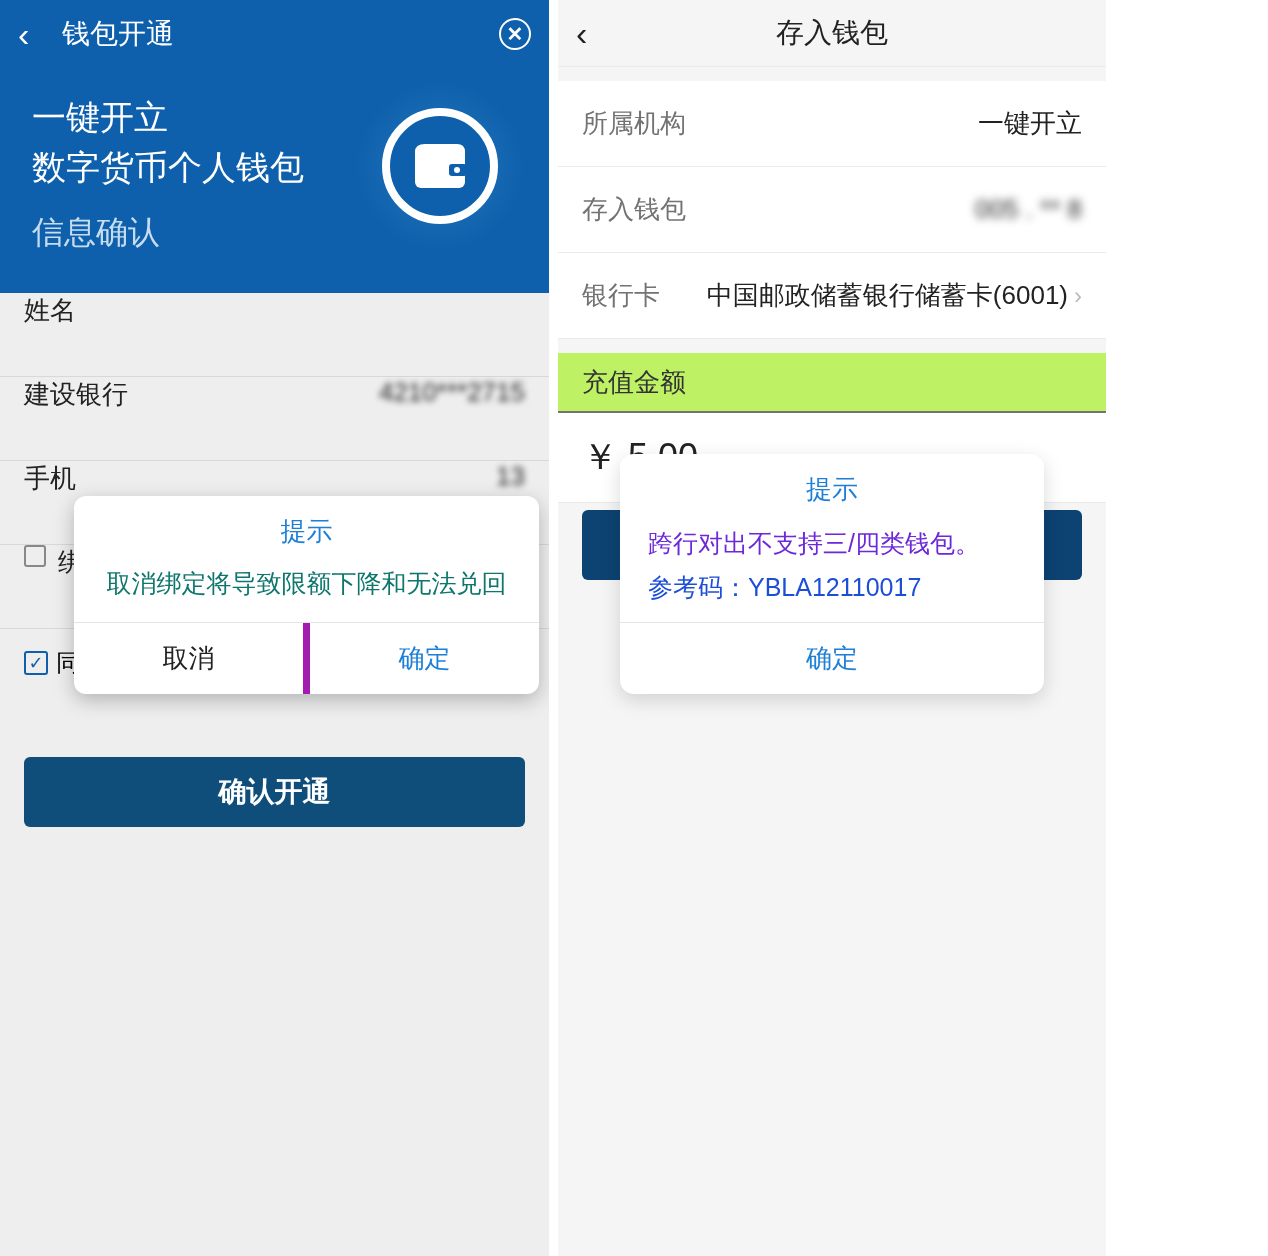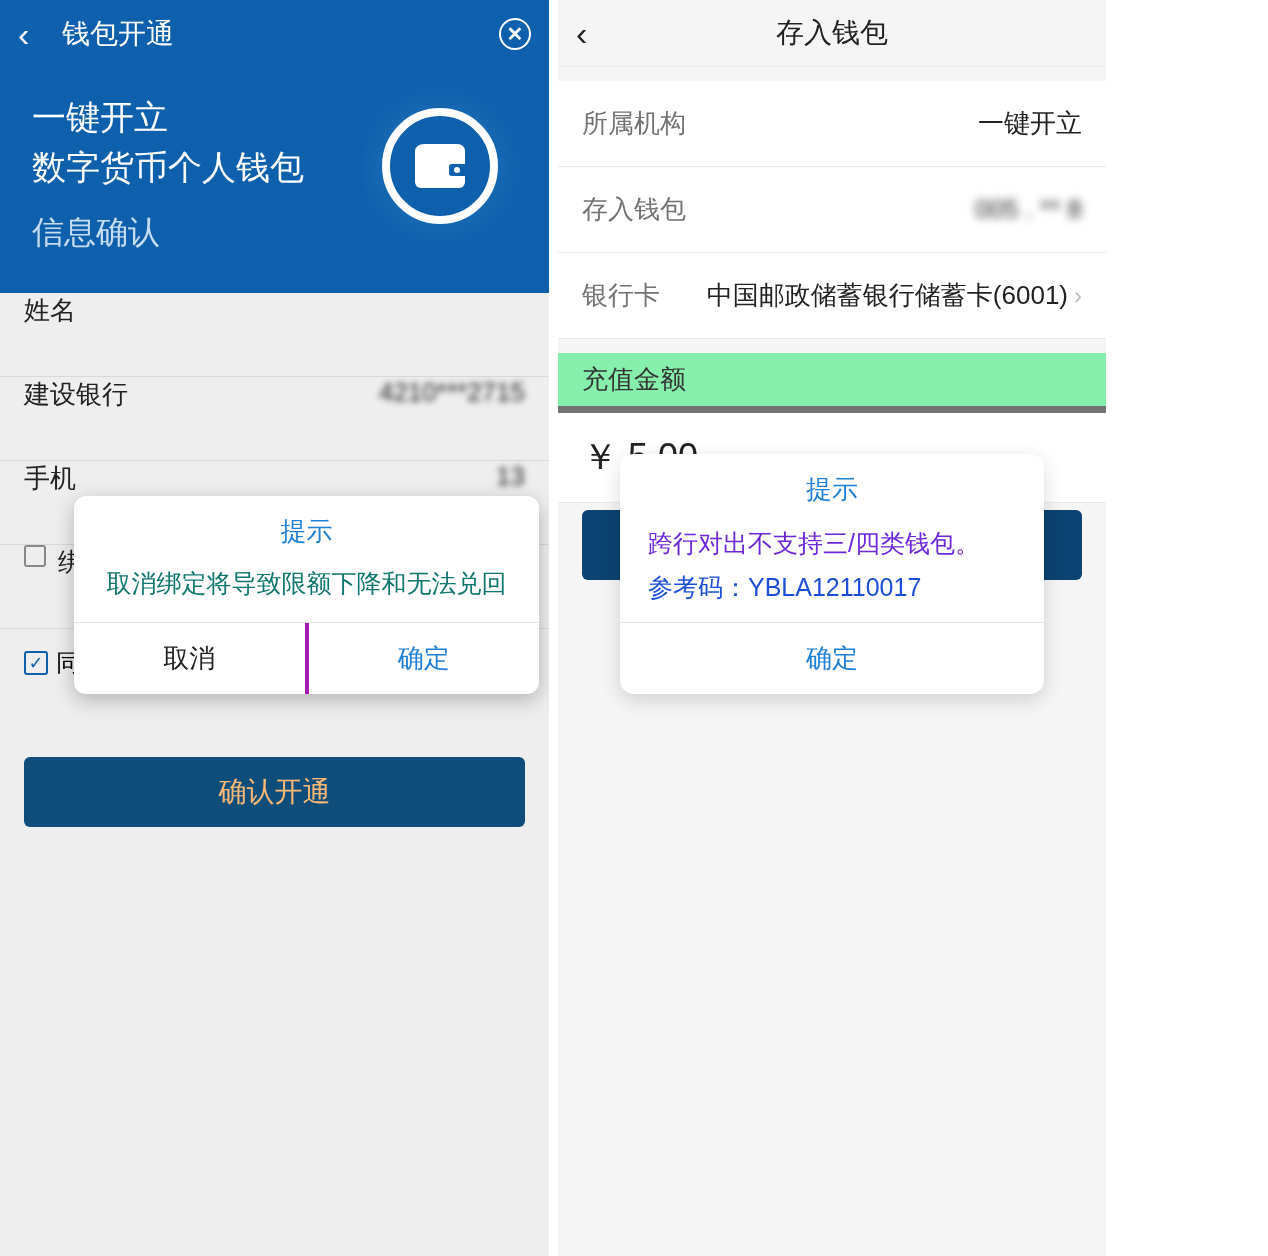--- a/index.html
+++ b/index.html
@@ -25,43 +25,43 @@
   .s1-form { background: #eeeeee; }
   .s1-row { height: 84px; padding: 0 24px; display: flex; border-bottom: 1px solid #d8d8d8; font-size: 26px; color: #222; }
   .s1-row .label { flex: 1; }
   .s1-row .value { color: #222; filter: blur(3px); }
   .s1-row .chev { color: #888; margin-left: 6px; font-size: 24px; }
 
   .s1-agree { display: flex; align-items: center; padding: 18px 24px; font-size: 24px; }
   .s1-agree .cb { width: 24px; height: 24px; border: 2px solid #0f60ac; border-radius: 3px; display: flex; align-items: center; justify-content: center; color: #0f60ac; font-size: 18px; margin-right: 8px; }
   .s1-agree .link { color: #0f60ac; }
 
-  .s1-btn { margin: 60px 24px 0 24px; height: 70px; background: #0f4d7a; color: #fdba74; font-size: 28px; border-radius: 6px; display: flex; align-items: center; justify-content: center; }
+  .s1-btn { margin: 60px 24px 0 24px; height: 70px; background: #0f4d7a; color: #ffffff; font-size: 28px; border-radius: 6px; display: flex; align-items: center; justify-content: center; font-weight: bold; }
 
   .dialog1 { position: absolute; left: 74px; right: 10px; top: 496px; background: #fff; border-radius: 12px; box-shadow: 0 6px 20px rgba(0,0,0,.25); overflow: hidden; }
   .dialog1 .d-title { text-align: center; color: #1d7fd6; font-size: 26px; padding: 18px 0 12px; }
   .dialog1 .d-msg { text-align: center; font-size: 25px; color: #0f766e; padding: 6px 20px 22px; }
   .dialog1 .d-btns { display: flex; border-top: 1px solid #e5e5e5; }
   .dialog1 .d-btns > div { flex: 1; text-align: center; padding: 18px 0; font-size: 26px; }
-  .dialog1 .d-btns .cancel { color: #222; border-right: 4px solid #a21caf; }
+  .dialog1 .d-btns .cancel { color: #222; border-right: 7px solid #a21caf; }
   .dialog1 .d-btns .ok { color: #1d7fd6; }
 
   
   .s2-header { height: 67px; background: #f5f5f5; display: flex; align-items: center; padding: 0 18px; color: #222; border-bottom: 1px solid #eaeaea; }
   .s2-header .back { width: 26px; font-size: 34px; line-height: 1; }
   .s2-header .title { flex: 1; text-align: center; font-size: 28px; margin-right: 26px; }
 
   .s2-row { height: 86px; padding: 0 24px; background: #fff; display: flex; align-items: center; border-bottom: 1px solid #eaeaea; font-size: 26px; color: #333; margin-top: 0; }
   .s2-row.sp { margin-top: 14px; }
   .s2-row .label { flex: 1; color: #737373; }
   .s2-row .value { color: #222; }
   .s2-row .value.mask { filter: blur(4px); }
   .s2-row .chev { color: #bbb; margin-left: 6px; font-size: 24px; }
 
-  .s2-amount-label { height: 60px; padding: 0 24px; display: flex; align-items: center; background: #86efac; font-size: 26px; color: #333; border-bottom: 7px solid #737373; margin-top: 14px; }
+  .s2-amount-label { height: 60px; padding: 0 24px; display: flex; align-items: center; background: #bef264; font-size: 26px; color: #333; border-bottom: 2px solid #737373; margin-top: 14px; }
   .s2-amount-val { height: 90px; padding: 0 24px; display: flex; align-items: center; background: #fff; font-size: 36px; color: #222; border-bottom: 1px solid #eaeaea; }
 
   .s2-primary { position: absolute; left: 24px; right: 24px; top: 510px; height: 70px; background: #0c4372; border-radius: 6px; }
 
   .dialog2 { position: absolute; left: 62px; right: 62px; top: 454px; background: #fff; border-radius: 14px; box-shadow: 0 6px 20px rgba(0,0,0,.15); overflow: hidden; }
   .dialog2 .d-title { text-align: center; color: #1d7fd6; font-size: 26px; padding: 18px 0 12px; }
   .dialog2 .d-msg { font-size: 25px; color: #6d28d9; padding: 6px 28px 8px; line-height: 1.5; }
   .dialog2 .d-ref { font-size: 25px; color: #1d4ed8; padding: 0 28px 18px; }
   .dialog2 .d-ok { border-top: 1px solid #e5e5e5; text-align: center; padding: 18px 0; color: #1d7fd6; font-size: 26px; }
 </style>

